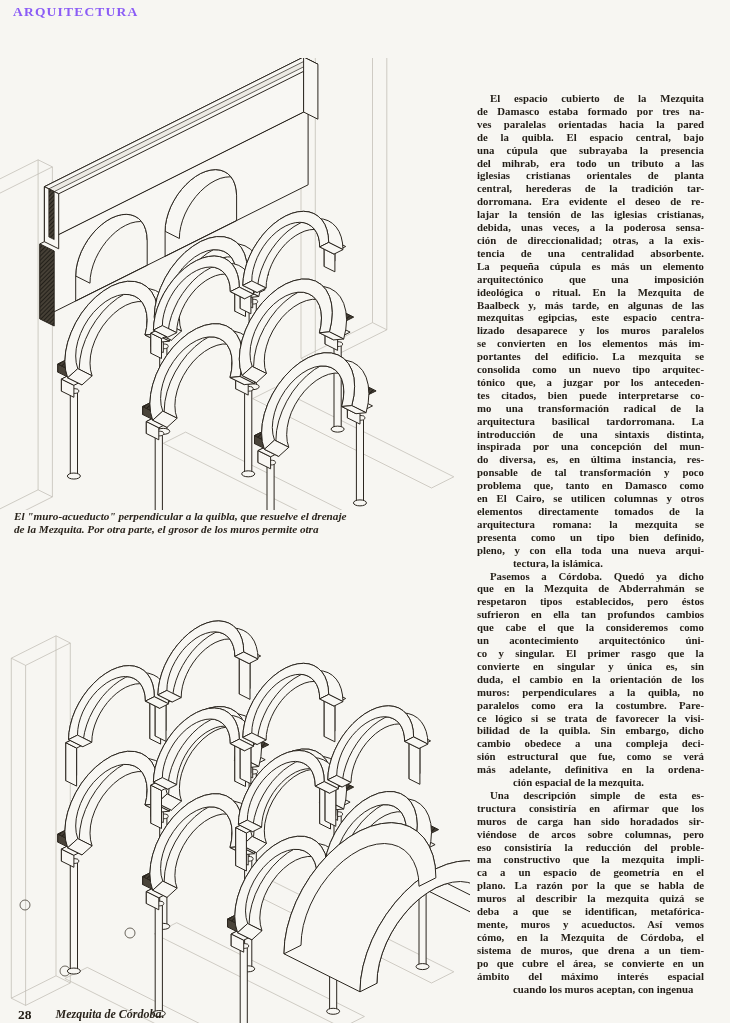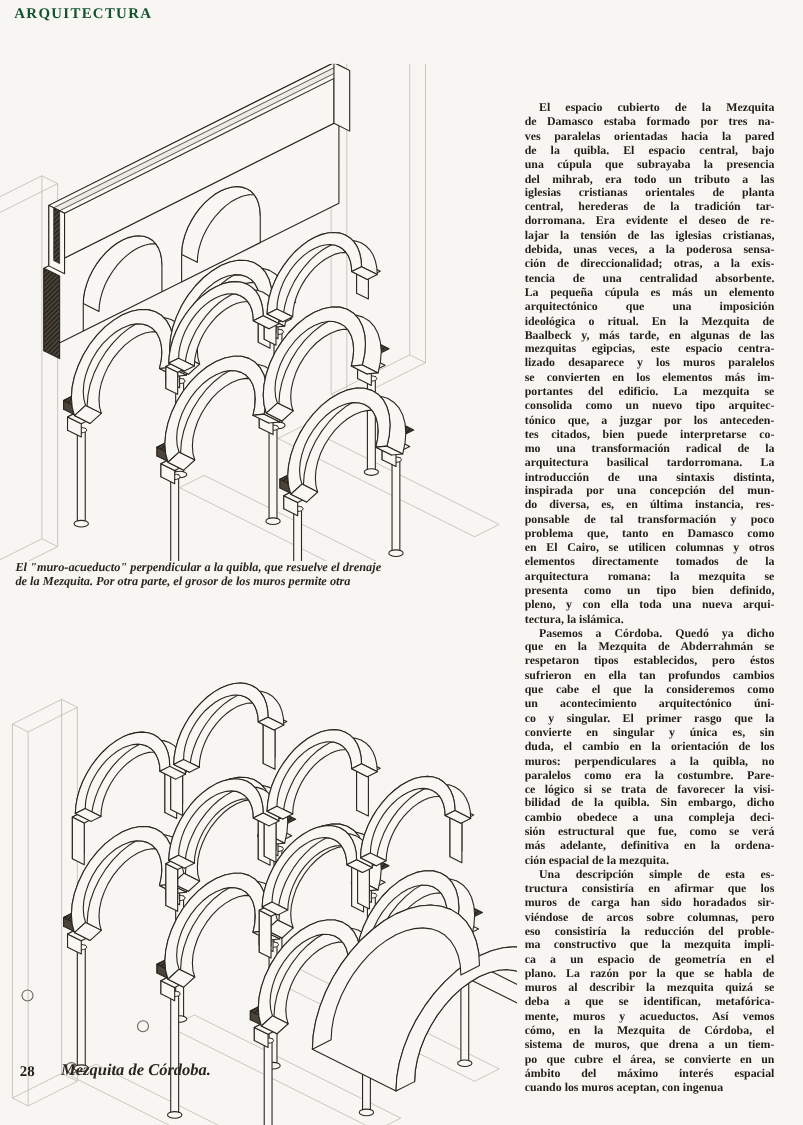--- a/index.html
+++ b/index.html
@@ -5,42 +5,42 @@
   html,body{margin:0;padding:0;background:#d8d6d0;}
   .page{
     position:relative;width:730px;height:1023px;margin:0 auto;
     background:#f7f6f2;
     font-family:"Liberation Serif","DejaVu Serif",serif;
     color:#26211a;overflow:hidden;
   }
   .header{
     position:absolute;left:13px;top:4px;
     font-size:13.5px;font-weight:700;letter-spacing:1.2px;
-    color:#14532d;
+    color:#8b5cf6;
   }
   .fig{position:absolute;overflow:hidden;}
   .fig svg{display:block;}
   .figcap{
     position:absolute;left:14px;top:510px;width:432px;
     font-size:11.2px;line-height:13.4px;
     font-style:italic;font-weight:700;color:#2a241c;
   }
   .article{
     position:absolute;left:477px;top:92px;width:227px;
     font-size:10.8px;line-height:12.9px;font-weight:700;
     color:#221d16;
   }
   .body-line{text-align:justify;text-align-last:justify;}
   .body-line.pfirst{text-indent:13px;}
-  .body-line.plast{text-align-last:left;}
+  .body-line.plast{text-align-last:left;margin-left:36px;}
   .footer{
-    position:absolute;left:18px;top:965px;display:flex;align-items:flex-end;
+    position:absolute;left:18px;top:1007px;display:flex;align-items:flex-start;
   }
   .pagenum{font-size:13.5px;font-weight:700;color:#211c15;}
-  .footcap{margin-left:24px;font-size:15px;font-style:italic;font-weight:700;color:#2a241c;}
+  .footcap{margin-left:24px;font-size:12px;font-style:italic;font-weight:700;color:#2a241c;}
 </style>
 </head>
 <body>
 
 <div class="page">
 
   <div class="header">ARQUITECTURA</div>
 
   <div class="fig" style="left:0;top:58px;width:460px;height:452px;">
     <svg id="fig-top" width="460" height="452" viewBox="0 0 460 452">

